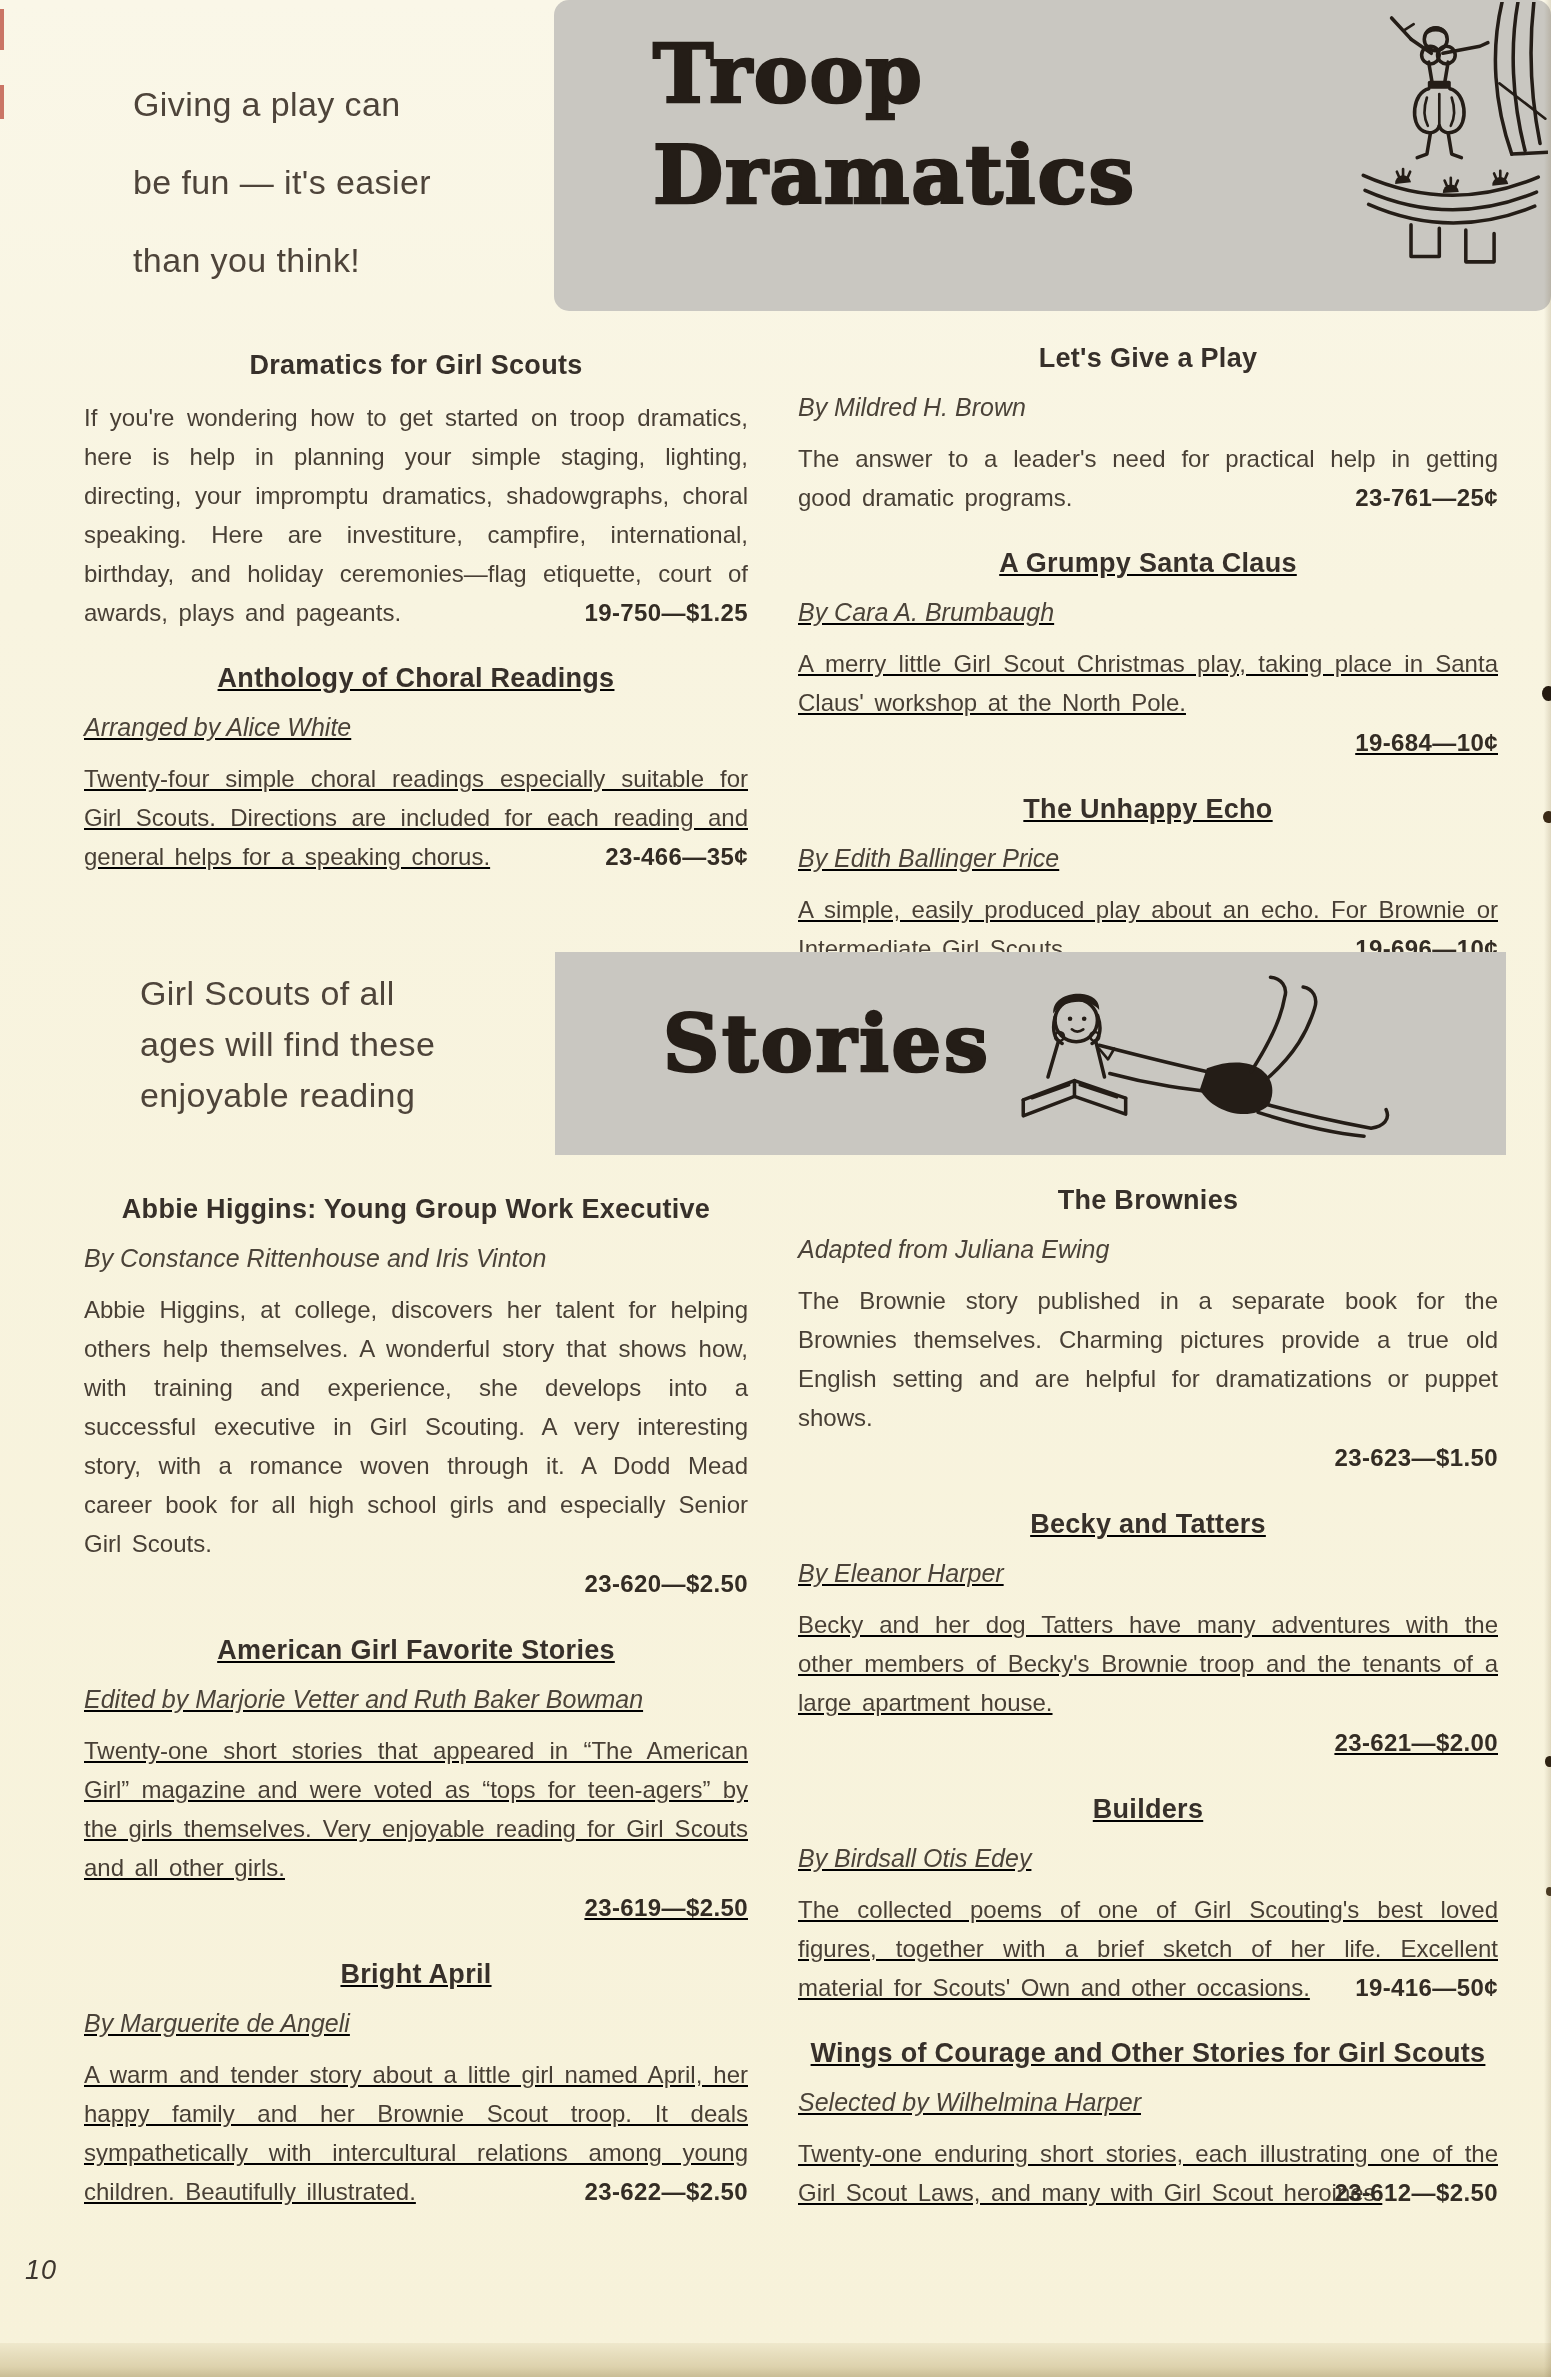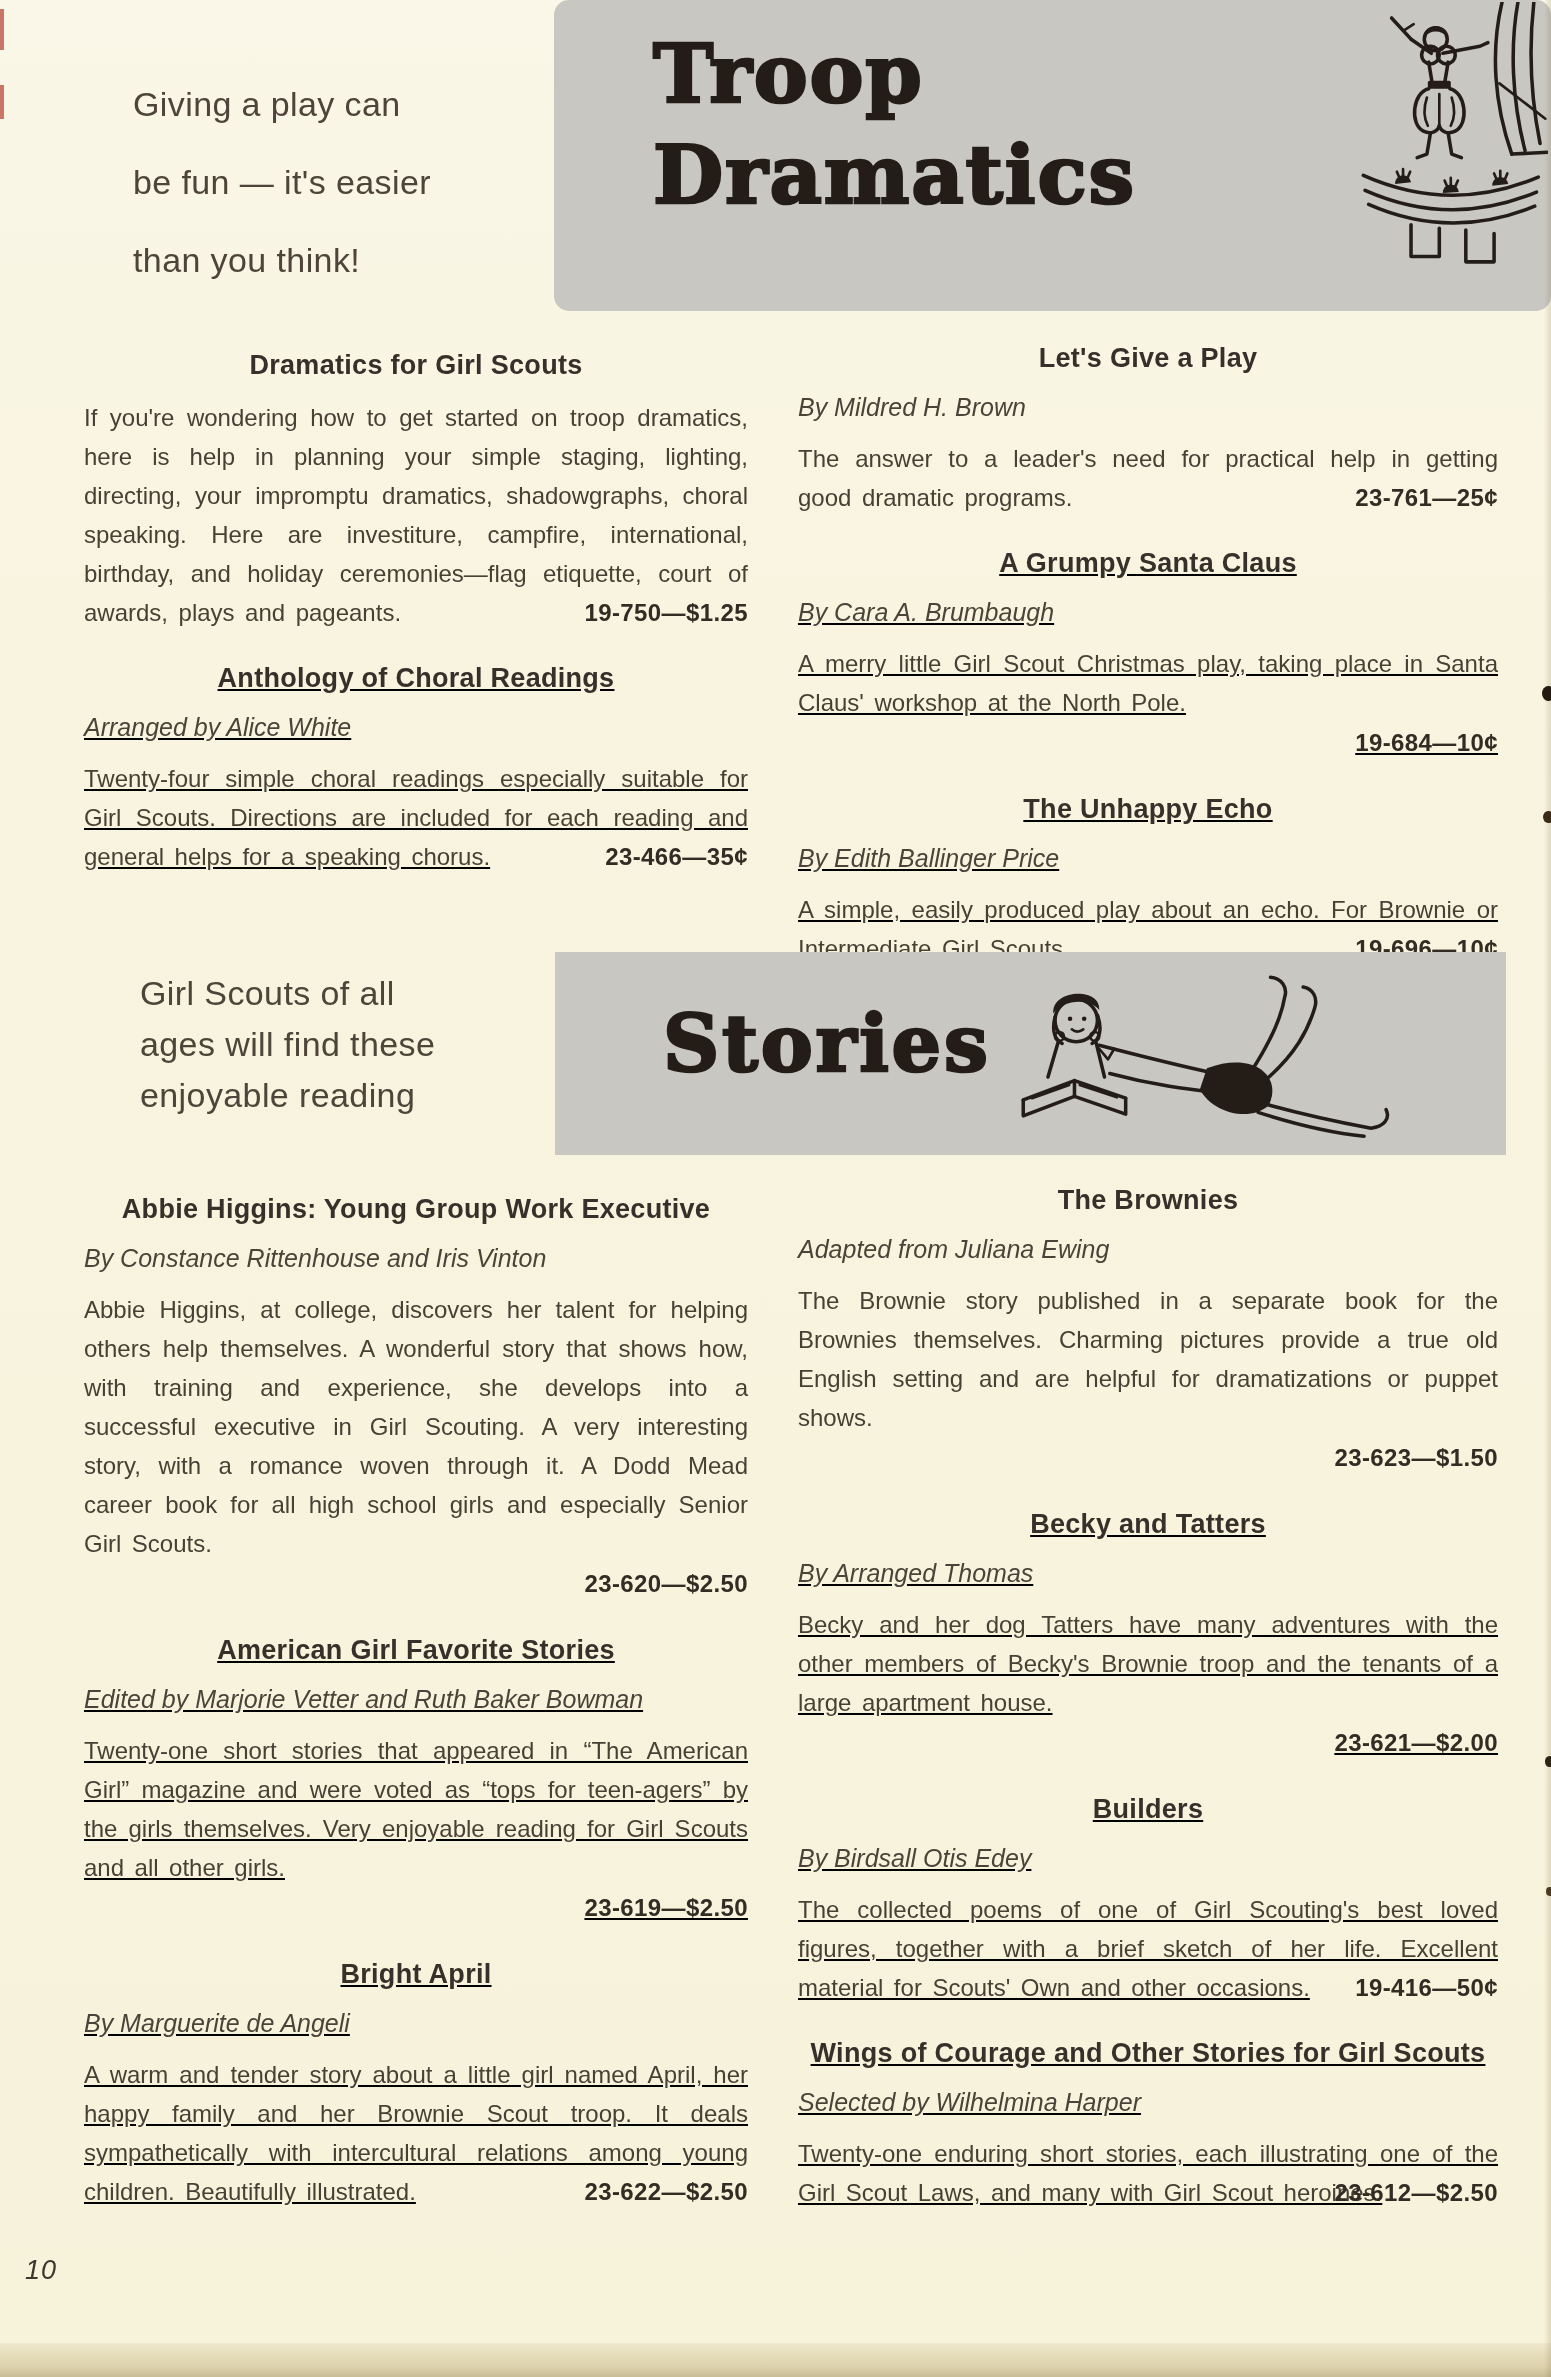--- a/index.html
+++ b/index.html
@@ -217,21 +217,21 @@
       </div>
     </div>
   <div class="col col-sto-right" id="sto-right">
       <div class="book-item">
         <h3 class="book-title">The Brownies</h3>
         <div class="book-byline">Adapted from Juliana Ewing</div>
         <p class="book-body ownline"><span>The Brownie story published in a separate book for the Brownies themselves. Charming pictures provide a true old English setting and are helpful for dramatizations or puppet shows.</span> <span class="book-code">23-623—$1.50</span></p>
       </div>
       <div class="book-item">
         <h3 class="book-title">Becky and Tatters</h3>
-        <div class="book-byline">By Arranged Thomas</div>
+        <div class="book-byline">By Eleanor Harper</div>
         <p class="book-body ownline"><span>Becky and her dog Tatters have many adventures with the other members of Becky's Brownie troop and the tenants of a large apartment house.</span> <span class="book-code">23-621—$2.00</span></p>
       </div>
       <div class="book-item">
         <h3 class="book-title">Builders</h3>
         <div class="book-byline">By Birdsall Otis Edey</div>
         <p class="book-body inline"><span>The collected poems of one of Girl Scouting's best loved figures, together with a brief sketch of her life. Excellent material for Scouts' Own and other occasions.</span> <span class="book-code">19-416—50¢</span></p>
       </div>
       <div class="book-item">
         <h3 class="book-title">Wings of Courage and Other Stories for Girl Scouts</h3>
         <div class="book-byline">Selected by Wilhelmina Harper</div>

